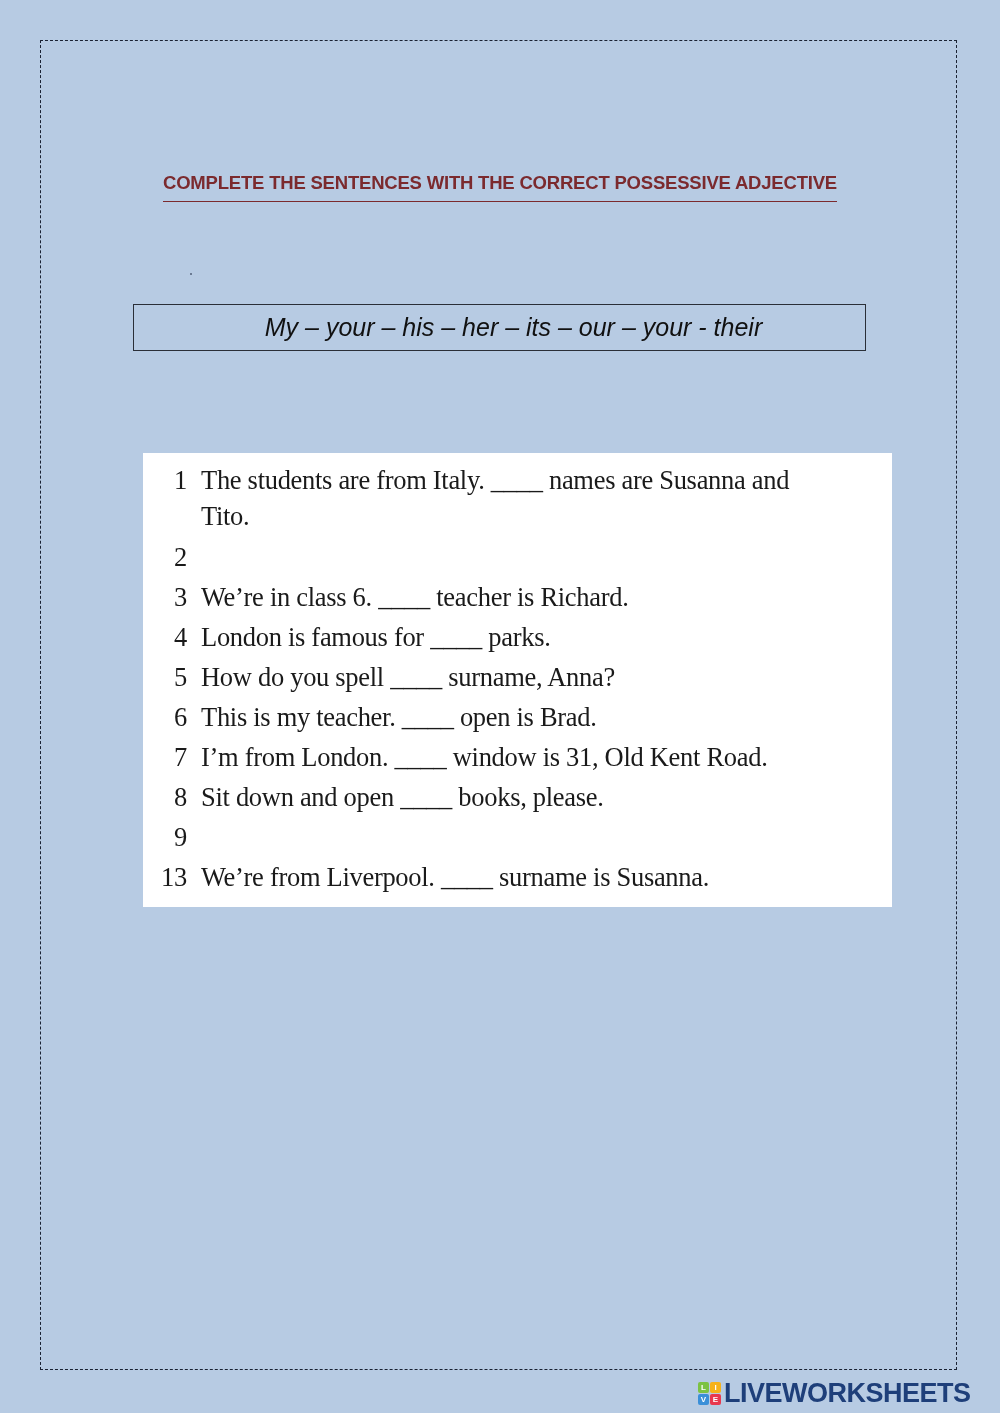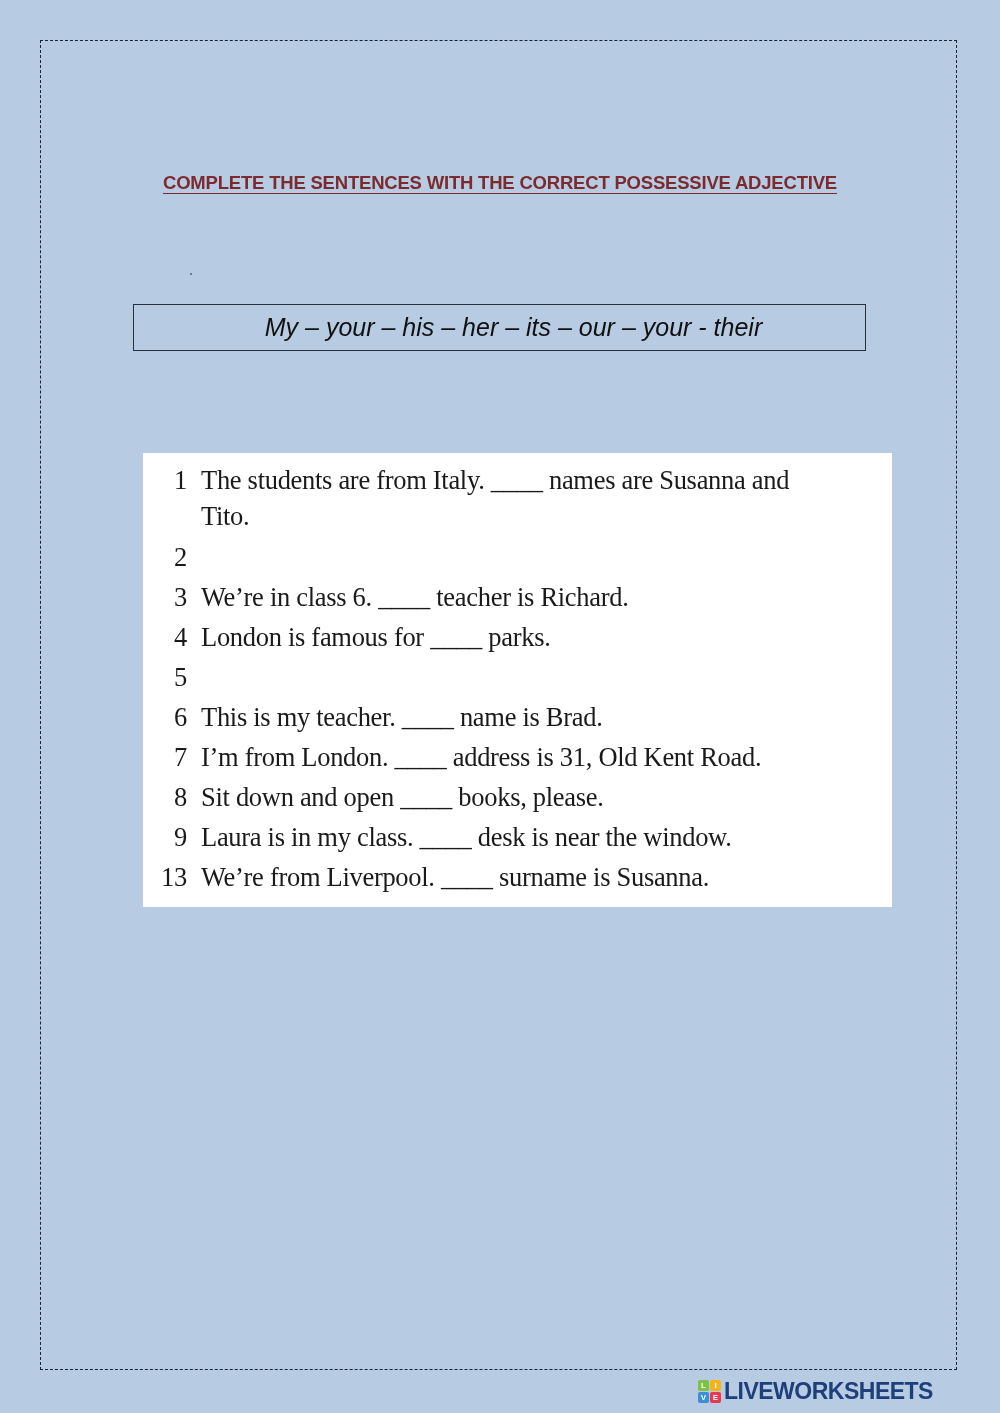--- a/index.html
+++ b/index.html
@@ -19,21 +19,21 @@
       position: absolute; left: 0; width: 1000px; top: 172px;
       text-align: center;
       font-family: "Liberation Sans", sans-serif;
       font-weight: bold;
       font-size: 18.5px;
       color: #7b2a2e;
       letter-spacing: -0.2px;
     }
     .title span {
       border-bottom: 1.5px solid #7b2a2e;
-      padding-bottom: 0px;
+      padding-bottom: 8px;
     }
     .dot {
       position: absolute; left: 190px; top: 273px;
       width: 2px; height: 2px; background: #6b7b93;
     }
     .word-bank {
       position: absolute; left: 133px; top: 304px;
       width: 733px; height: 47px;
       border: 1px solid #2a2f38;
       box-sizing: border-box;
@@ -75,21 +75,21 @@
       display: grid; grid-template-columns: 11px 11px; grid-template-rows: 11px 11px;
       gap: 1px; margin-right: 3px;
     }
     .logo-blocks span {
       display: flex; align-items: center; justify-content: center;
       font-family: "Liberation Sans", sans-serif; font-weight: bold;
       font-size: 8px; color: #fff; border-radius: 2px;
     }
     .logo-text {
       font-family: "Liberation Sans", sans-serif; font-weight: bold;
-      font-size: 23px; color: #1e3f7a; letter-spacing: -0.5px;
+      font-size: 27px; color: #1e3f7a; letter-spacing: -0.5px;
     }
   </style>
 </head>
 <body>
 
 <div class="page-border"></div>
 
 <div class="title">
   <span>COMPLETE THE SENTENCES WITH THE CORRECT POSSESSIVE ADJECTIVE</span>
 </div>
@@ -111,36 +111,36 @@
   <div class="item">
     <span class="num">3</span>
     <span>We’re in class 6. ____ teacher is Richard.</span>
   </div>
   <div class="item">
     <span class="num">4</span>
     <span>London is famous for ____ parks.</span>
   </div>
   <div class="item">
     <span class="num">5</span>
+    <span>How do you spell ____ surname, Anna?</span>
   </div>
   <div class="item">
     <span class="num">6</span>
-    <span>This is my teacher. ____ name is Brad.</span>
+    <span>This is my teacher. ____ open is Brad.</span>
   </div>
   <div class="item">
     <span class="num">7</span>
-    <span>I’m from London. ____ address is 31, Old Kent Road.</span>
+    <span>I’m from London. ____ window is 31, Old Kent Road.</span>
   </div>
   <div class="item">
     <span class="num">8</span>
     <span>Sit down and open ____ books, please.</span>
   </div>
   <div class="item">
     <span class="num">9</span>
-    <span>Laura is in my class. ____ desk is near the window.</span>
   </div>
   <div class="item">
     <span class="num">13</span>
     <span>We’re from Liverpool. ____ surname is Susanna.</span>
   </div>
 </div>
 
 <div class="logo">
   <div class="logo-blocks">
     <span style="background:#7cc243">L</span>

